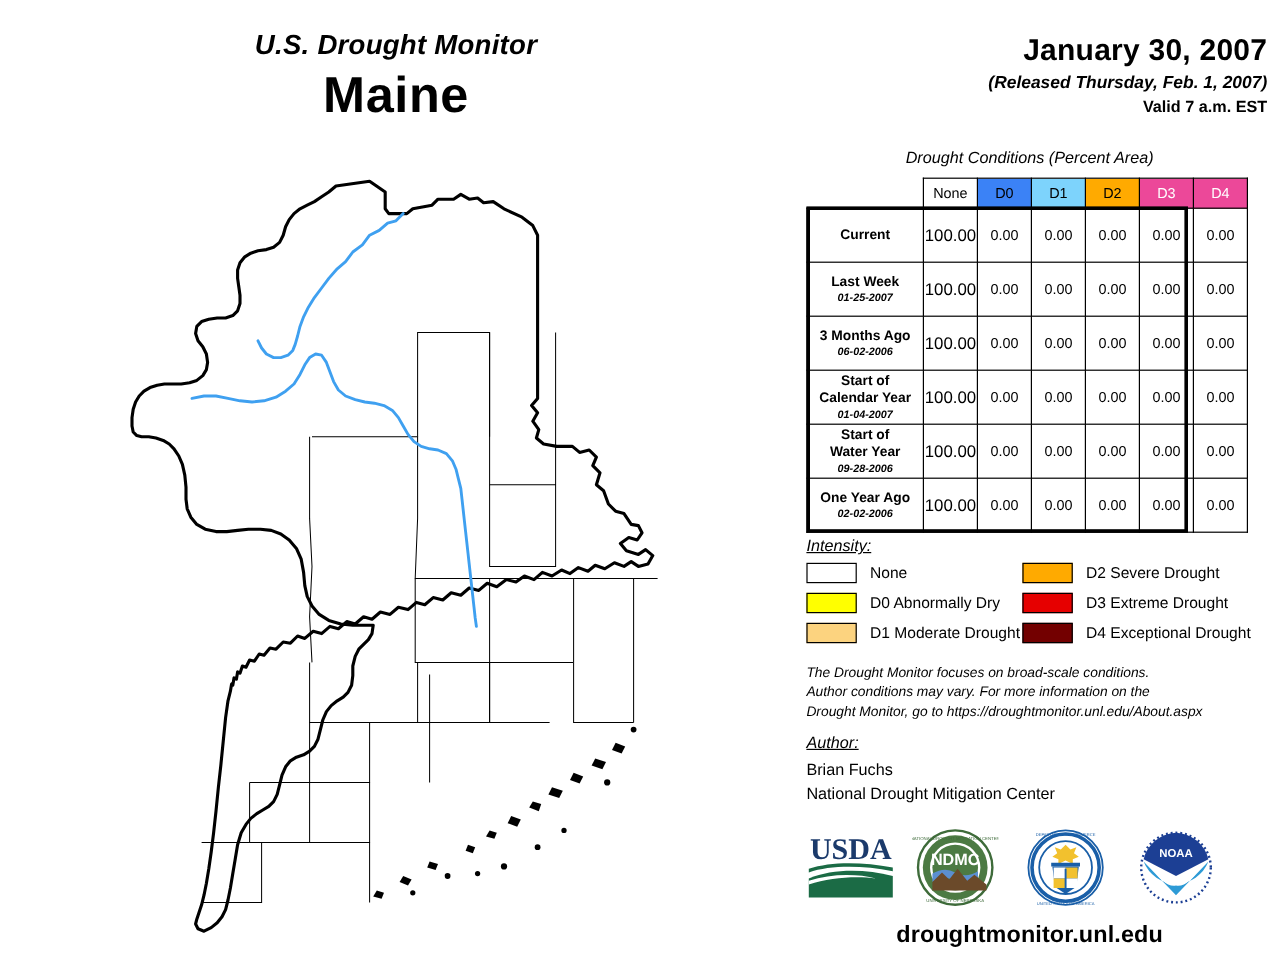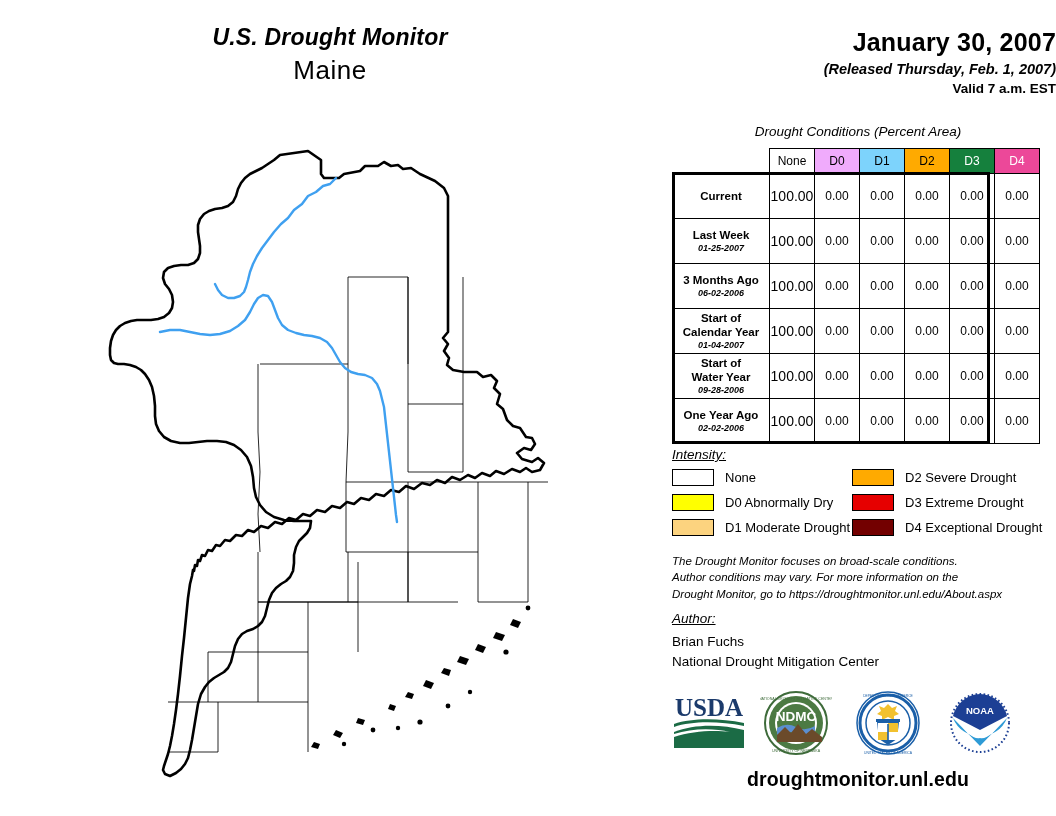--- a/index.html
+++ b/index.html
@@ -4,21 +4,21 @@
 <style>
   html,body{margin:0;padding:0;background:#ffffff;}
   body{width:1056px;height:816px;position:relative;overflow:hidden;
        font-family:"Liberation Sans",sans-serif;color:#000;}
 
   
   #left-panel{position:absolute;left:0;top:0;width:660px;height:816px;}
 
   #title-block{position:absolute;left:0;top:24px;width:660px;text-align:center;}
   #dm-title{font-size:23px;font-weight:bold;font-style:italic;letter-spacing:.2px;}
-  #state-title{font-size:26px;font-weight:normal;margin-top:4px;letter-spacing:.5px;}
+  #state-title{font-size:42px;font-weight:bold;margin-top:4px;letter-spacing:.5px;}
 
   #map-wrap{position:absolute;left:108px;top:132px;width:470px;height:650px;}
   #map-wrap svg{display:block;width:470px;height:650px;}
 
   
   #right-panel{position:absolute;left:660px;top:0;width:396px;height:816px;}
 
   #date-block{position:absolute;left:0;top:28px;width:396px;text-align:right;}
   #issue-date{font-size:25px;font-weight:bold;letter-spacing:.2px;}
   #release-date{font-size:14.5px;font-weight:bold;font-style:italic;margin-top:4px;}
@@ -182,24 +182,24 @@
     <div id="valid-time">Valid 7 a.m. EST</div>
   </div>
 
   <div id="table-caption">Drought Conditions (Percent Area)</div>
 
   <table id="drought-table">
     <thead>
       <tr>
         <th class="corner-cell"></th>
       <th class="cat-head" style="background: rgb(255, 255, 255); color: rgb(0, 0, 0); width: 44px;">None</th>
-          <th class="cat-head" style="background: #f0abfc; color: rgb(0, 0, 0); width: 44px;">D0</th>
+          <th class="cat-head" style="background: #3b82f6; color: rgb(0, 0, 0); width: 44px;">D0</th>
           <th class="cat-head" style="background: #7dd3fc; color: rgb(0, 0, 0); width: 44px;">D1</th>
           <th class="cat-head" style="background: rgb(255, 170, 0); color: rgb(0, 0, 0); width: 44px;">D2</th>
-          <th class="cat-head" style="background: #15803d; color: rgb(255, 255, 255); width: 44px;">D3</th>
+          <th class="cat-head" style="background: #ec4899; color: rgb(255, 255, 255); width: 44px;">D3</th>
           <th class="cat-head" style="background: #ec4899; color: rgb(255, 255, 255); width: 44px;">D4</th>
         </tr>
     </thead>
     <tbody>
         <tr>
           <td class="row-label">Current</td>
           <td class="val none-val">100.00</td>
           <td class="val">0.00</td>
           <td class="val">0.00</td>
           <td class="val">0.00</td>

